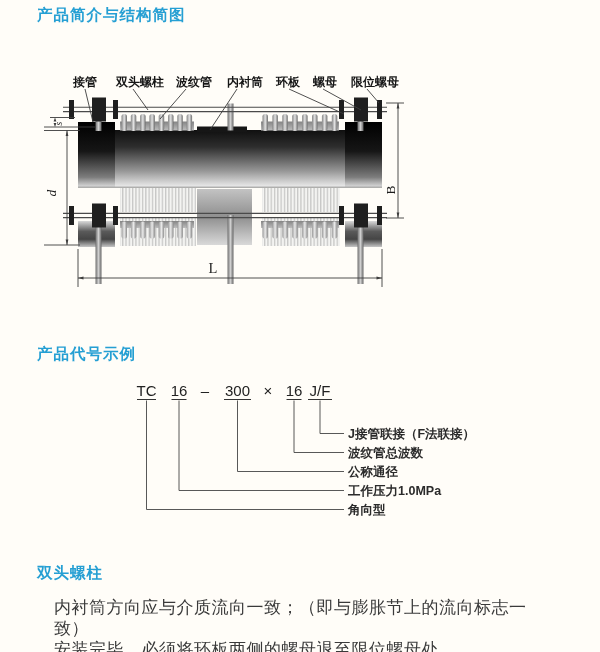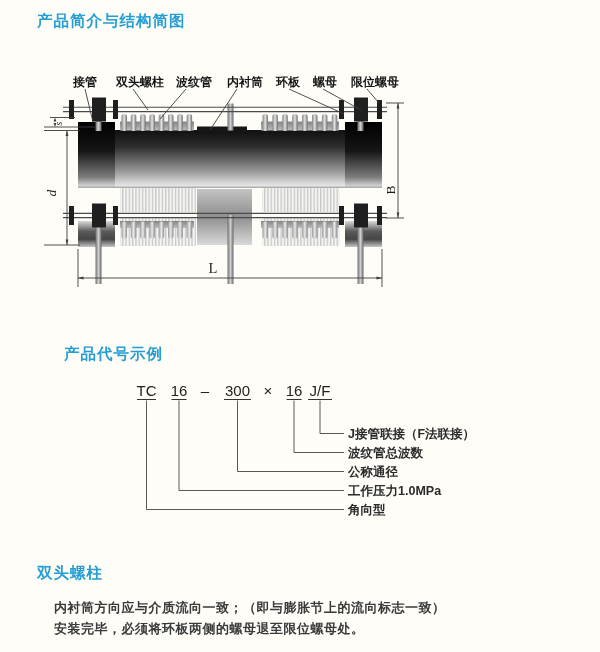--- a/index.html
+++ b/index.html
@@ -8,28 +8,28 @@
   body {
     position:relative; width:600px; height:652px; overflow:hidden;
     background:var(--bg);
     font-family:"Liberation Sans","DejaVu Sans",sans-serif;
   }
   .sec-title {
     position:absolute; left:37px;
     font-size:15.5px; font-weight:bold; letter-spacing:1px;
     color:var(--accent);
   }
-  #title-intro { top:11px;text-align:center; }
-  #title-code  { top:344px;margin-left:27px; }
+  #title-intro { top:5px;text-align:center; }
+  #title-code  { top:344px; }
   #title-install { top:563px; }
   #structure-svg { position:absolute; left:38px; top:60px; }
   #code-svg { position:absolute; left:100px; top:370px; }
   #install-text { position:absolute; left:54px; top:597px; width:500px; }
   #install-text .line {
-    font-size:13px; line-height:21px; font-weight:700; color:var(--ink);
+    font-size:17px; line-height:21px; font-weight:400; color:var(--ink);
     letter-spacing:0.5px;
   }
   svg text { font-family:"Liberation Sans","DejaVu Sans",sans-serif; }
   svg .serif { font-family:"Liberation Serif","DejaVu Serif",serif; }
 </style>
 </head>
 <body>
 
 <div id="title-intro" class="sec-title">产品简介与结构简图</div>
 

